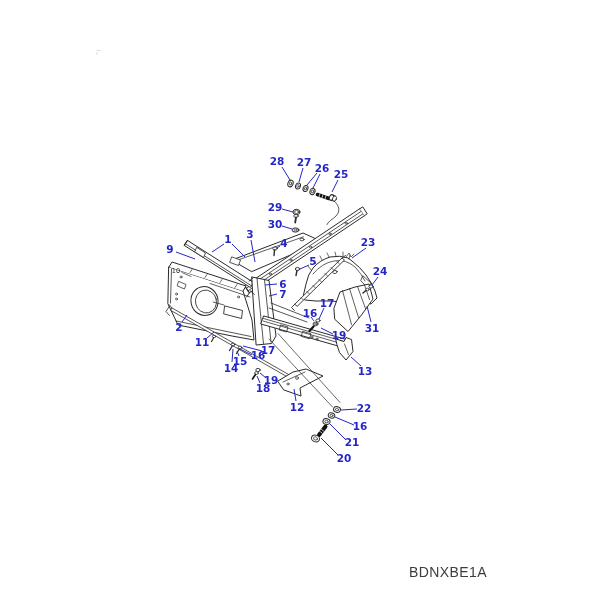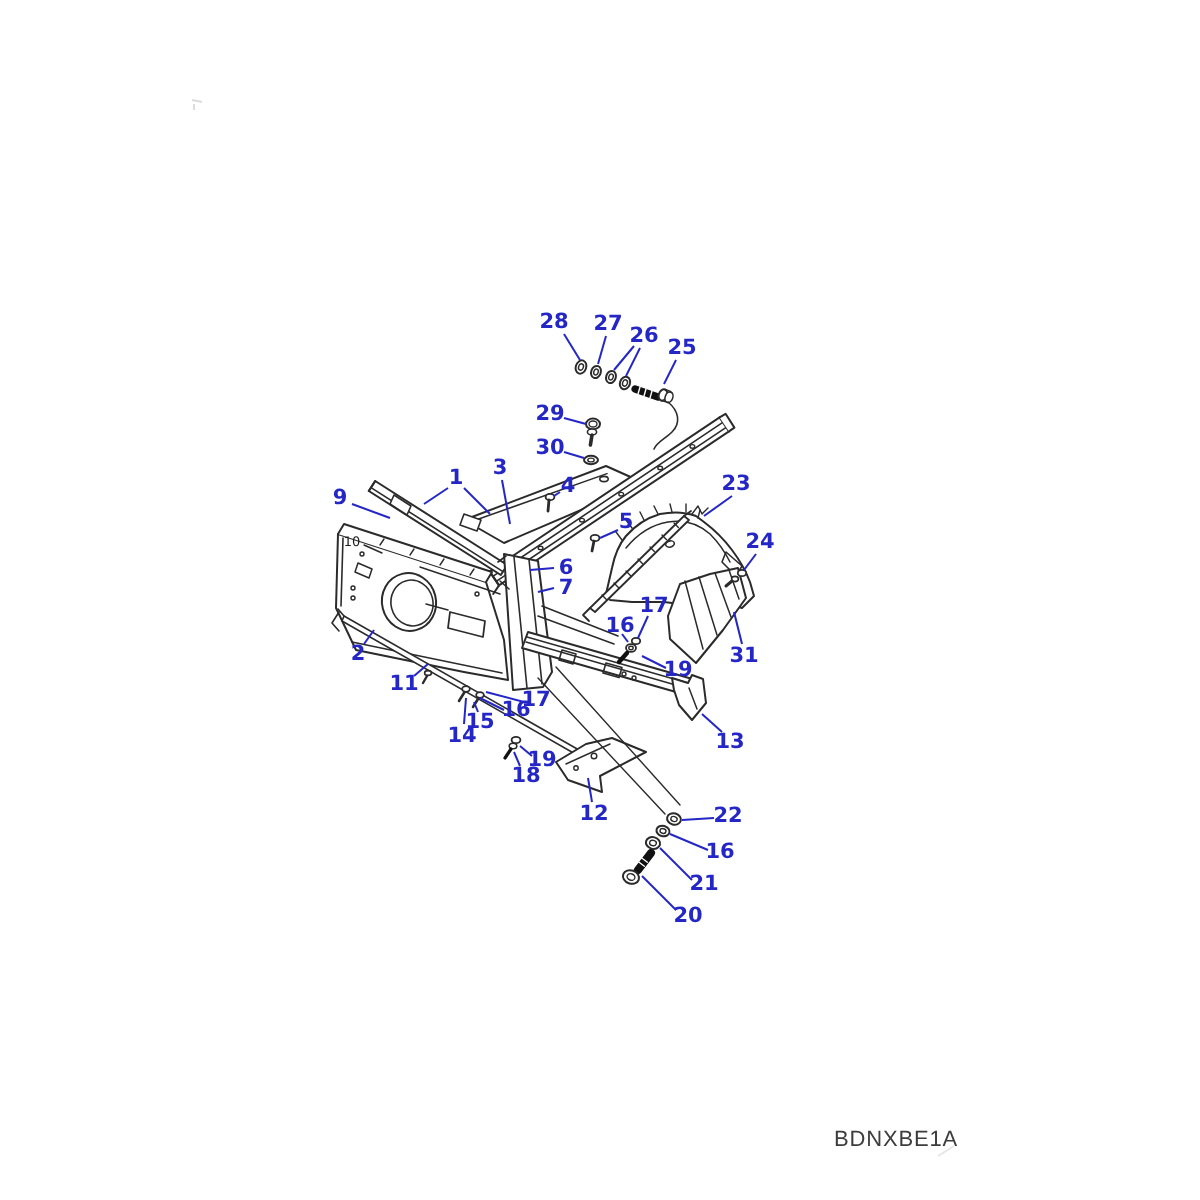--- a/index.html
+++ b/index.html
@@ -5,21 +5,21 @@
   html,body{margin:0;padding:0;background:#ffffff;}
   .stage{position:relative;width:600px;height:600px;background:#ffffff;overflow:hidden;
          font-family:"Liberation Sans",sans-serif;}
   .stage svg{position:absolute;left:0;top:0;}
   .callout{font-family:"DejaVu Sans",sans-serif;font-weight:bold;font-size:10.5px;fill:#2427c6;
            text-anchor:middle;dominant-baseline:central;}
   .leader{stroke:#2427c6;stroke-width:1;fill:none;}
   .inline-label{font-family:"DejaVu Sans",sans-serif;font-size:6.5px;fill:#1c1c1c;
                 text-anchor:middle;dominant-baseline:central;}
   #part-code{position:absolute;left:448px;top:564px;transform:translateX(-50%);
-             font-size:11px;letter-spacing:.4px;color:#3d3d3d;white-space:nowrap;}
+             font-size:14px;letter-spacing:.4px;color:#3d3d3d;white-space:nowrap;}
   #copyright{position:absolute;left:313px;top:573px;transform:translateX(-50%);
              font-size:9px;color:#222222;white-space:nowrap;}
 </style>
 </head>
 <body>
 
 <div class="stage">
 
   <svg id="diagram-svg" width="600" height="600" viewBox="0 0 600 600">
 

